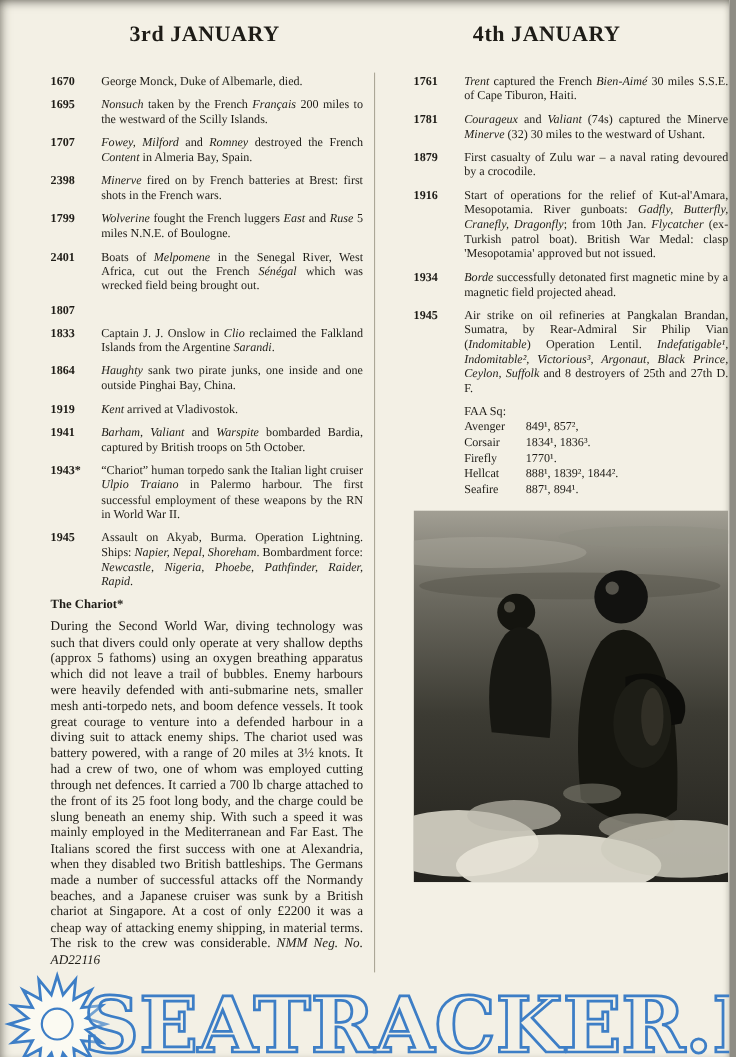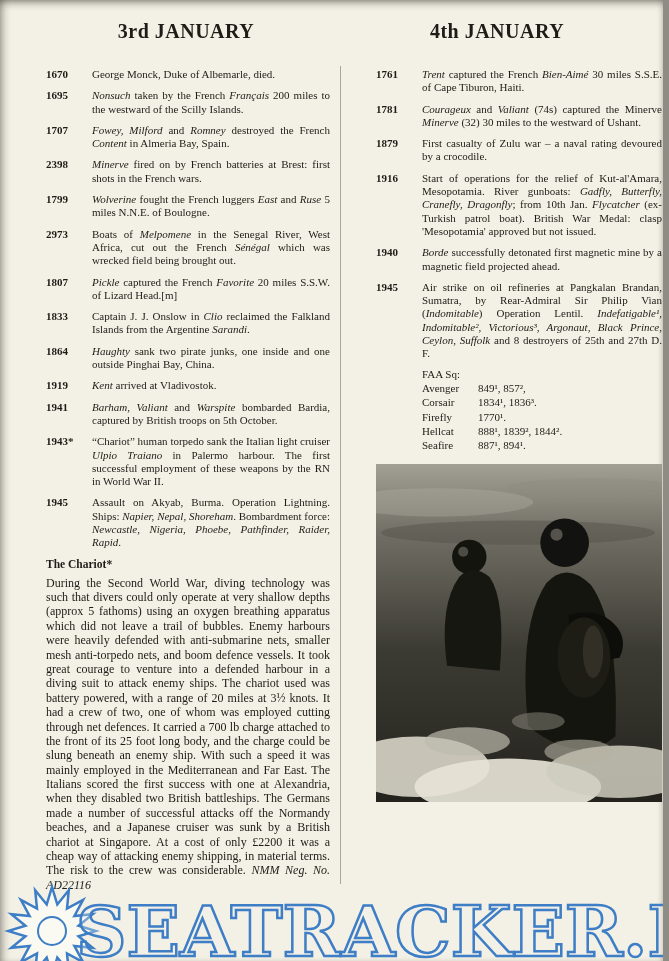--- a/index.html
+++ b/index.html
@@ -70,26 +70,25 @@
         </div>
         <div class="entry">
           <div class="year">2398</div>
           <div class="etext"><i>Minerve</i><span> fired on by French batteries at Brest: first shots in the French wars.</span></div>
         </div>
         <div class="entry">
           <div class="year">1799</div>
           <div class="etext"><i>Wolverine</i><span> fought the French luggers </span><i>East</i><span> and </span><i>Ruse</i><span> 5 miles N.N.E. of Boulogne.</span></div>
         </div>
         <div class="entry">
-          <div class="year">2973</div>
+          <div class="year">2401</div>
           <div class="etext"><span>Boats of </span><i>Melpomene</i><span> in the Senegal River, West Africa, cut out the French </span><i>Sénégal</i><span> which was wrecked field being brought out.</span></div>
         </div>
         <div class="entry">
           <div class="year">1807</div>
-          <div class="etext"><i>Pickle</i><span> captured the French </span><i>Favorite</i><span> 20 miles S.S.W. of Lizard Head.[m]</span></div>
         </div>
         <div class="entry">
           <div class="year">1833</div>
           <div class="etext"><span>Captain J. J. Onslow in </span><i>Clio</i><span> reclaimed the Falkland Islands from the Argentine </span><i>Sarandi</i><span>.</span></div>
         </div>
         <div class="entry">
           <div class="year">1864</div>
           <div class="etext"><i>Haughty</i><span> sank two pirate junks, one inside and one outside Pinghai Bay, China.</span></div>
         </div>
         <div class="entry">
@@ -125,21 +124,21 @@
         </div>
         <div class="entry">
           <div class="year">1879</div>
           <div class="etext"><span>First casualty of Zulu war – a naval rating devoured by a crocodile.</span></div>
         </div>
         <div class="entry">
           <div class="year">1916</div>
           <div class="etext"><span>Start of operations for the relief of Kut-al'Amara, Mesopotamia. River gunboats: </span><i>Gadfly, Butterfly, Cranefly, Dragonfly</i><span>; from 10th Jan. </span><i>Flycatcher</i><span> (ex-Turkish patrol boat). British War Medal: clasp 'Mesopotamia' approved but not issued.</span></div>
         </div>
         <div class="entry">
-          <div class="year">1940</div>
+          <div class="year">1934</div>
           <div class="etext"><i>Borde</i><span> successfully detonated first magnetic mine by a magnetic field projected ahead.</span></div>
         </div>
         <div class="entry">
           <div class="year">1945</div>
           <div class="etext"><span>Air strike on oil refineries at Pangkalan Brandan, Sumatra, by Rear-Admiral Sir Philip Vian (</span><i>Indomitable</i><span>) Operation Lentil. </span><i>Indefatigable¹, Indomitable², Victorious³, Argonaut, Black Prince, Ceylon, Suffolk</i><span> and 8 destroyers of 25th and 27th D. F.</span></div>
         </div>
       </div>
     <div class="faa">
       <div class="faa-label">FAA Sq:</div>
       <div>

